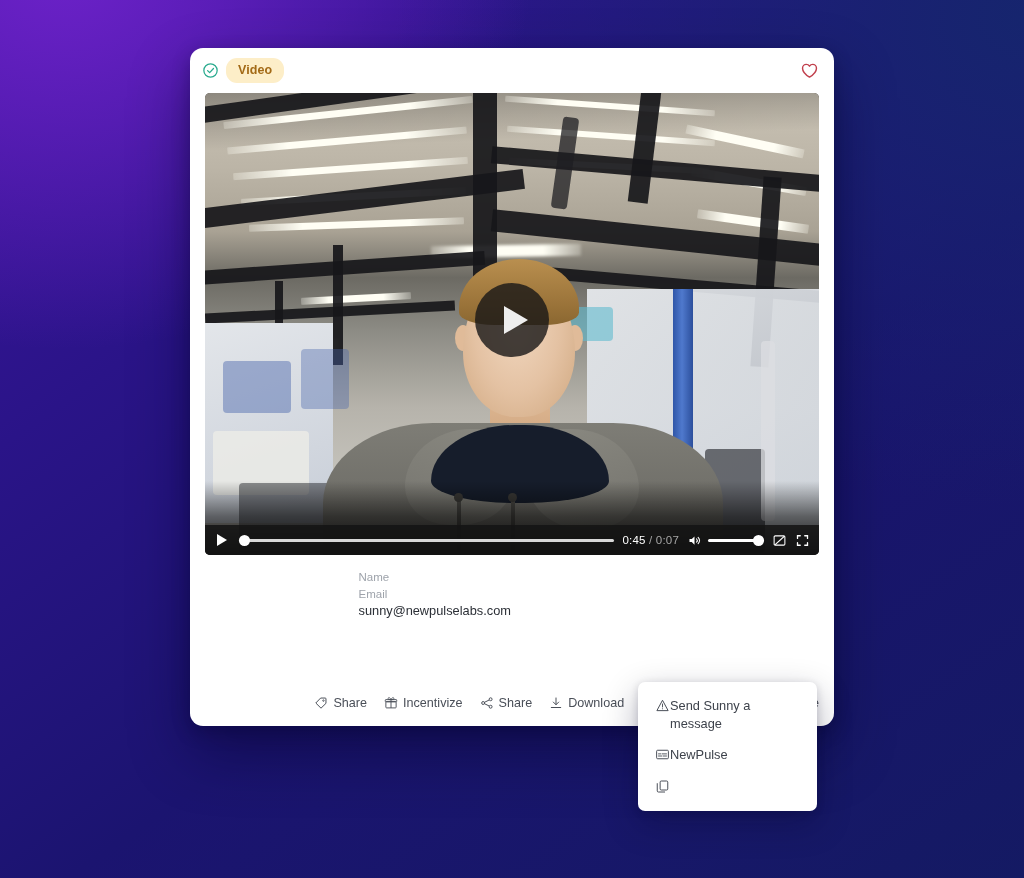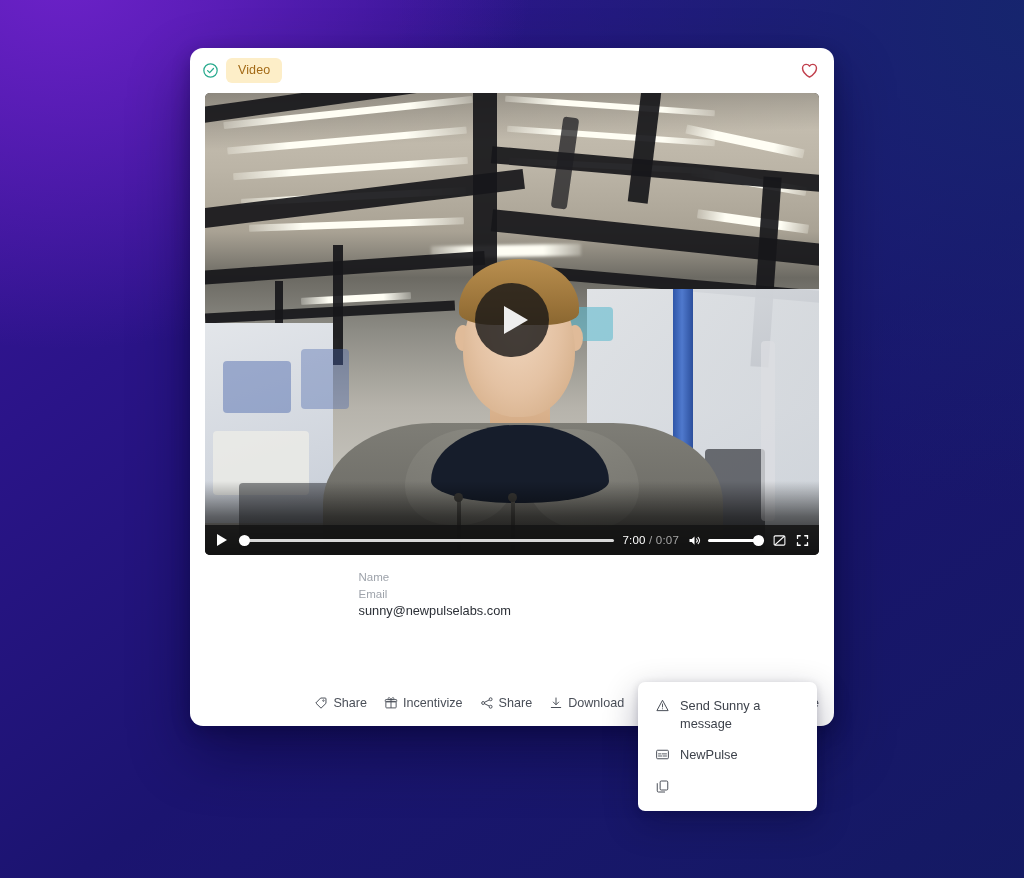--- a/index.html
+++ b/index.html
@@ -45,24 +45,24 @@
     display: flex;
     align-items: center;
     padding: 0 14px 0 12px;
   }
   .badge-wrap { display: flex; align-items: center; gap: 7px; }
   .check-icon { width: 17px; height: 17px; display: block; flex: none; }
   .type-badge {
     background: #fdeec8;
     color: #a36a16;
     font-size: 12.5px;
-    font-weight: 400;
+    font-weight: 700;
     line-height: 1;
     padding: 6px 12px 7px;
-    border-radius: 6px;
+    border-radius: 11px;
     letter-spacing: .1px;
   }
   .spacer { flex: 1; }
   .fav-btn {
     width: 22px; height: 22px;
     display: flex; align-items: center; justify-content: center;
     cursor: pointer;
   }
   .fav-btn svg { width: 19px; height: 19px; display: block; }
 
@@ -279,21 +279,20 @@
     background: #ffffff;
     border-radius: 7px;
     box-shadow: 0 12px 34px rgba(8, 6, 40, 0.30),
                 0 2px 8px rgba(8, 6, 40, 0.16);
     padding: 8px 0 10px;
     z-index: 20;
   }
   .menu-item {
     display: flex;
     align-items: flex-start;
-    gap: 10px;
     padding: 7px 14px 7px 17px;
     font-size: 12.8px;
     color: #3d424b;
     line-height: 1.38;
     cursor: pointer;
   }
   .menu-item svg { width: 15px; height: 15px; display: block; flex: none; margin-top: 1px; }
 </style>
 </head>
 <body>
@@ -386,21 +385,21 @@
       <div class="controls">
         <div class="ctl-btn">
           <div class="ctl-play"></div>
         </div>
 
         <div class="progress-wrap">
           <div class="progress-track"></div>
           <div class="progress-knob"></div>
         </div>
 
-        <div class="time-text"><span>7:00</span><span class="tot">&nbsp;</span><span class="tot">/</span><span class="tot">&nbsp;</span><span class="tot">0:07</span></div>
+        <div class="time-text"><span>0:45</span><span class="tot">&nbsp;</span><span class="tot">/</span><span class="tot">&nbsp;</span><span class="tot">0:07</span></div>
 
         <div class="vol-wrap">
           <div class="ctl-btn">
             <svg class="ctl-icon" viewBox="0 0 24 24">
               <path d="M4 9.5 h3.6 L12 5.4 v13.2 L7.6 14.5 H4 Z" fill="#fff"></path>
               <path d="M15.3 9.3 a4 4 0 0 1 0 5.4" stroke="#fff" stroke-width="1.7" fill="none" stroke-linecap="round"></path>
               <path d="M17.8 7 a7.4 7.4 0 0 1 0 10" stroke="#fff" stroke-width="1.7" fill="none" stroke-linecap="round"></path>
             </svg>
           </div>
           <div class="vol-slider">

